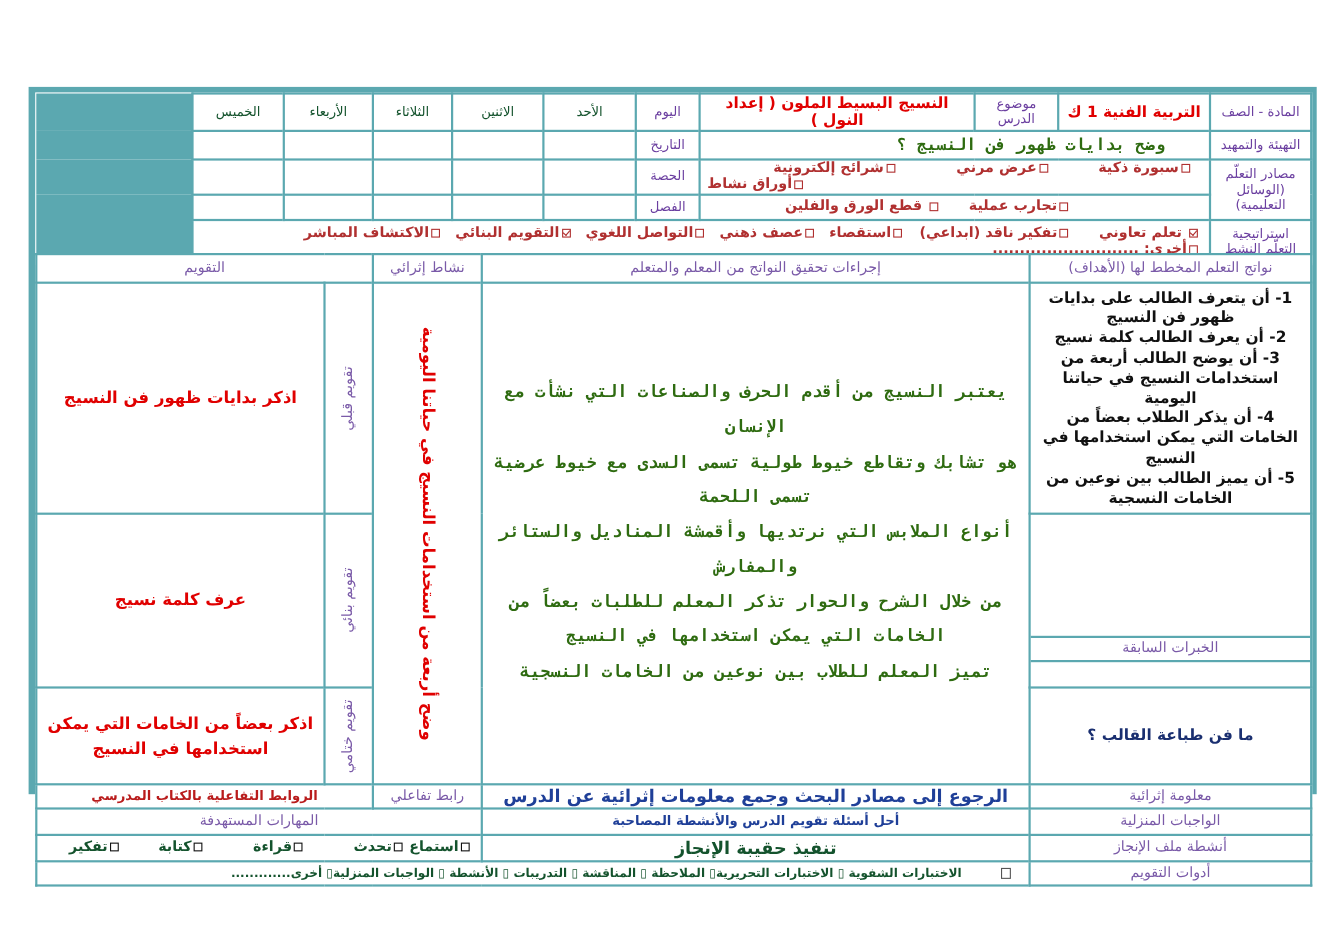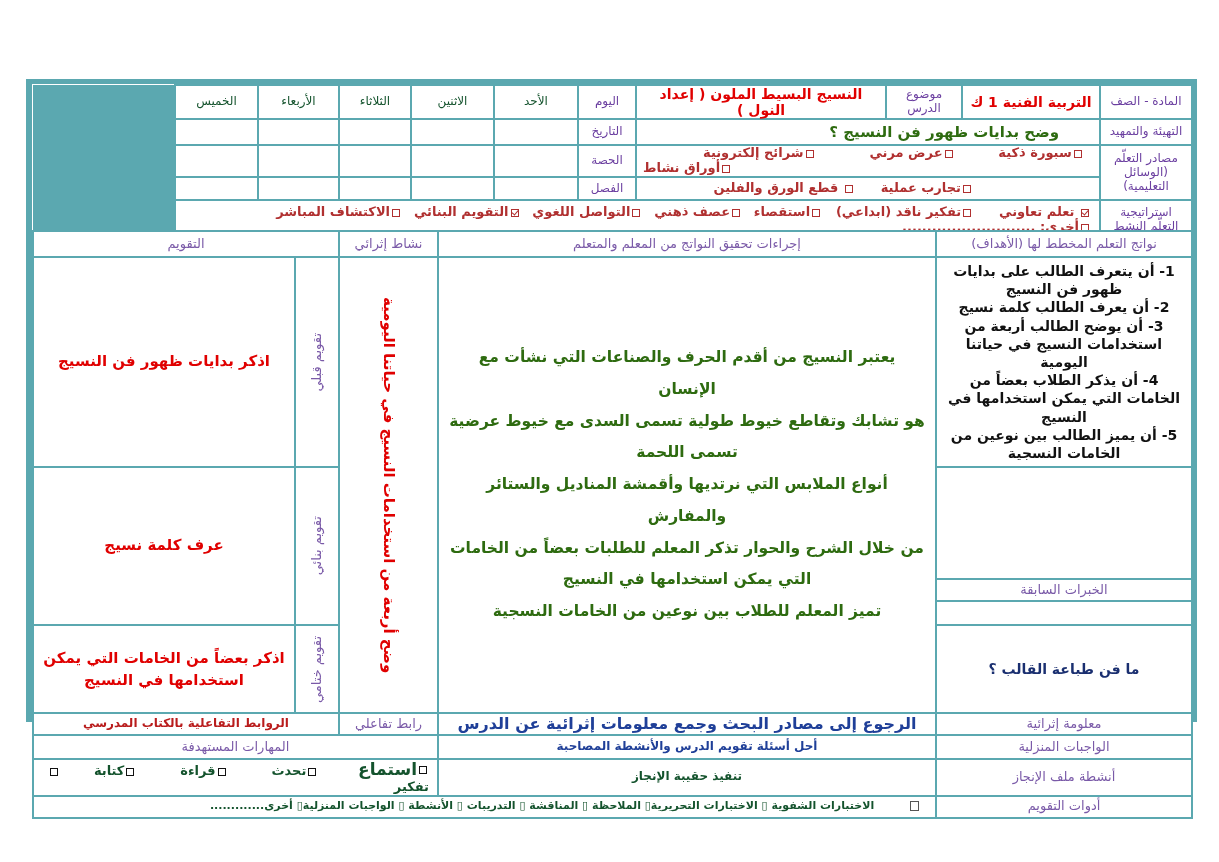--- a/index.html
+++ b/index.html
@@ -3,21 +3,21 @@
 <meta charset="utf-8">
 <style>
   html,body{margin:0;padding:0;background:#ffffff;}
   body{width:1219px;height:862px;position:relative;overflow:hidden;font-family:"DejaVu Sans",sans-serif;}
   .frame{position:absolute;left:26px;top:79px;width:1171px;height:643px;background:#5ba8b0;}
   table{border-collapse:collapse;direction:rtl;background:#fff;position:absolute;}
   td{border:2px solid #5ba8b0;padding:0 4px;text-align:center;vertical-align:middle;font-size:12px;line-height:1.15;}
   .lbl{color:#6b3fa0;font-size:12px;}
   .lbl-thin{color:#7a5aa8;font-size:13px;}
   .red{color:#e00000;font-weight:bold;}
-  .green{color:#2e6b10;font-weight:bold;}
+  .green{color:#2e6b10;font-weight:bold;font-family:Liberation Mono, monospace;}
   .blue{color:#1f3f98;font-weight:bold;}
   .brown{color:#b91c1c;font-weight:bold;}
   .dark{color:#14532d;font-weight:bold;}
   .opt{color:#b03030;font-weight:bold;font-size:13px;white-space:nowrap;}
   .cb{display:inline-block;width:8px;height:8px;border:1.5px solid #b03030;margin:0 2px 0 2px;vertical-align:middle;box-sizing:border-box;background:#fff;}
   .cb.blk{border-color:#111;}
   .cb.checked{position:relative;}
   .cb.checked::after{content:"";position:absolute;left:1px;top:-1px;width:3px;height:5px;border:solid #b03030;border-width:0 1.5px 1.5px 0;transform:rotate(40deg);}
   .qbox{display:inline-block;width:7px;height:8px;border:1px solid #555;font-size:6px;vertical-align:middle;margin:0 2px;}
   .vert{writing-mode:vertical-rl;transform:rotate(180deg);white-space:nowrap;margin:auto;}
@@ -177,23 +177,23 @@
       <td class="lbl-thin">رابط تفاعلي</td>
       <td colspan="2" class="brown" style="font-size:12px">الروابط التفاعلية بالكتاب المدرسي</td>
     </tr>
     <tr style="height:24px">
       <td class="lbl-thin">الواجبات المنزلية</td>
       <td class="blue" style="font-size:12px">أحل أسئلة تقويم الدرس والأنشطة المصاحبة</td>
       <td colspan="3" class="lbl-thin">المهارات المستهدفة</td>
     </tr>
     <tr style="height:24px">
       <td class="lbl-thin">أنشطة ملف الإنجاز</td>
-      <td class="dark" style="font-size:12px">تنفيذ حقيبة الإنجاز</td>
+      <td class="dark" style="font-size:16px">تنفيذ حقيبة الإنجاز</td>
       <td colspan="3" style="text-align:right;padding:0 8px">
-        <span class="dark" style="font-size:17px;margin-left:36px"><span class="cb blk"></span><span>استماع</span></span>
+        <span class="dark" style="font-size:13px;"><span class="cb blk"></span><span>استماع</span></span>
         <span class="dark" style="font-size:13px;margin-left:40px"><span class="cb blk"></span><span>تحدث</span></span>
         <span class="dark" style="font-size:13px;margin-left:40px"><span class="cb blk"></span><span>قراءة</span></span>
         <span class="dark" style="font-size:13px;margin-left:30px"><span class="cb blk"></span><span>كتابة</span></span>
         <span class="dark" style="font-size:13px"><span class="cb blk"></span><span>تفكير</span></span>
       </td>
     </tr>
     <tr style="height:22px">
       <td class="lbl-thin">أدوات التقويم</td>
       <td colspan="4" class="dark" style="font-size:11px;text-align:right;padding-right:14px">
         <span class="qbox"></span>

